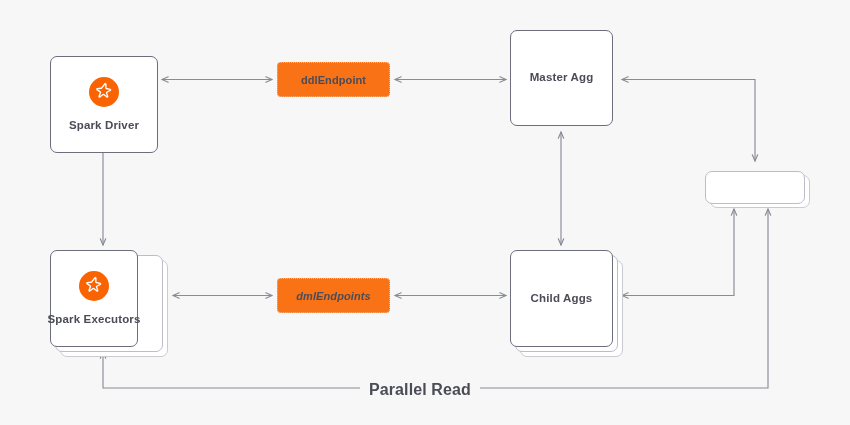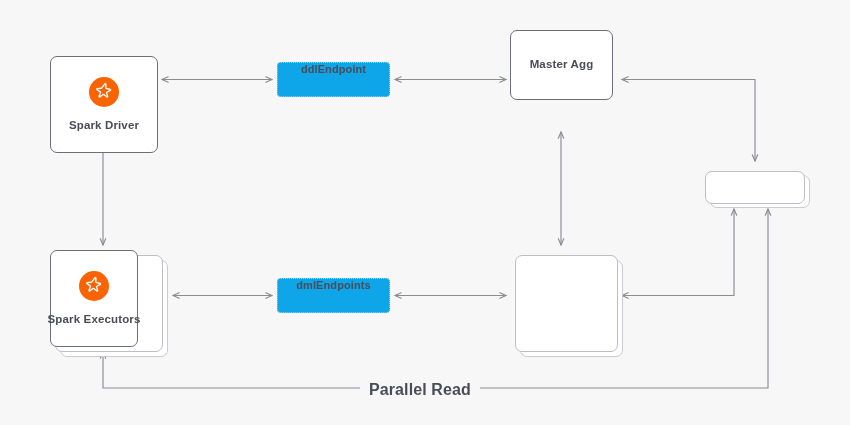--- a/index.html
+++ b/index.html
@@ -58,25 +58,25 @@
     border: 1.2px solid #c9cad3;
     border-radius: 7px;
     z-index: 1;
   }
   .stack-layer.l2 { z-index: 2; border-color: #bcbdc8; }
 
   
   .endpoint {
     position: absolute;
     box-sizing: border-box;
-    background: #0ea5e9;
+    background: #f97316;
     border: 1.4px dotted #c2c3cc;
     border-radius: 4px;
     display: flex;
-    align-items: flex-start;
+    align-items: center;
     justify-content: center;
     z-index: 3;
   }
   .endpoint-label {
     font-size: 11px;
     font-weight: 600;
     color: #4b4c57;
     white-space: nowrap;
     letter-spacing: .1px;
   }
@@ -150,40 +150,43 @@
         <path d="M12.6 2.2c.35-.5 1.15-.25 1.15.37v5.0c0 .33.22.6.54.67l4.9 1.05c.6.13.72.93.18 1.22l-4.5 2.45c-.27.15-.4.47-.3.77l1.5 4.6c.19.58-.5 1.05-.98.67l-4.0-3.2a.72.72 0 0 0-.86-.02l-4.2 3.0c-.5.36-1.15-.15-.93-.72l1.85-4.75a.72.72 0 0 0-.25-.85L2.5 9.6c-.5-.35-.3-1.14.32-1.2l5.1-.5a.72.72 0 0 0 .6-.4L12.6 2.2z" fill="none" stroke="#ffffff" stroke-width="1.7" stroke-linejoin="round" stroke-linecap="round"></path>
       </svg>
     </div>
     <div class="node-label">Spark Driver</div>
   </div>
 
   <div class="endpoint" style="left:277px; top:62px; width:113px; height:35px;">
     <div class="endpoint-label">ddlEndpoint</div>
   </div>
 
-  <div class="node" style="left:510px; top:30px; width:103px; height:70px;">
+  <div class="node" style="left:510px; top:30px; width:103px; height:96px;">
     <div class="node-label">Master Agg</div>
   </div>
 
   <div class="stack-layer" style="left:710px; top:175px; width:100px; height:33px;"></div>
   <div class="stack-layer l2" style="left:705px; top:171px; width:100px; height:33px;"></div>
 
   <div class="stack-layer" style="left:60px; top:260px; width:108px; height:97px;"></div>
   <div class="stack-layer l2" style="left:55px; top:255px; width:108px; height:97px;"></div>
   <div class="node" style="left:50px; top:250px; width:88px; height:97px;">
     <div class="spark-logo">
       <svg width="19" height="19" viewBox="0 0 24 24" aria-hidden="true">
         <path d="M12.6 2.2c.35-.5 1.15-.25 1.15.37v5.0c0 .33.22.6.54.67l4.9 1.05c.6.13.72.93.18 1.22l-4.5 2.45c-.27.15-.4.47-.3.77l1.5 4.6c.19.58-.5 1.05-.98.67l-4.0-3.2a.72.72 0 0 0-.86-.02l-4.2 3.0c-.5.36-1.15-.15-.93-.72l1.85-4.75a.72.72 0 0 0-.25-.85L2.5 9.6c-.5-.35-.3-1.14.32-1.2l5.1-.5a.72.72 0 0 0 .6-.4L12.6 2.2z" fill="none" stroke="#ffffff" stroke-width="1.7" stroke-linejoin="round" stroke-linecap="round"></path>
       </svg>
     </div>
     <div class="node-label">Spark Executors</div>
   </div>
 
-  <div class="endpoint" style="left:277px; top:278px; width:113px; height:35px;">
+  <div class="endpoint" style="left:277px; top:278px; width:113px; height:35px;font-style:italic;">
     <div class="endpoint-label">dmlEndpoints</div>
   </div>
 
   <div class="stack-layer" style="left:520px; top:260px; width:103px; height:97px;"></div>
   <div class="stack-layer l2" style="left:515px; top:255px; width:103px; height:97px;"></div>
+  <div class="node" style="left:510px; top:250px; width:103px; height:97px;">
+    <div class="node-label">Child Aggs</div>
+  </div>
 
   <div class="edge-caption" style="left:360px; top:381px;">Parallel Read</div>
 
 </div>
 
 </body></html>

